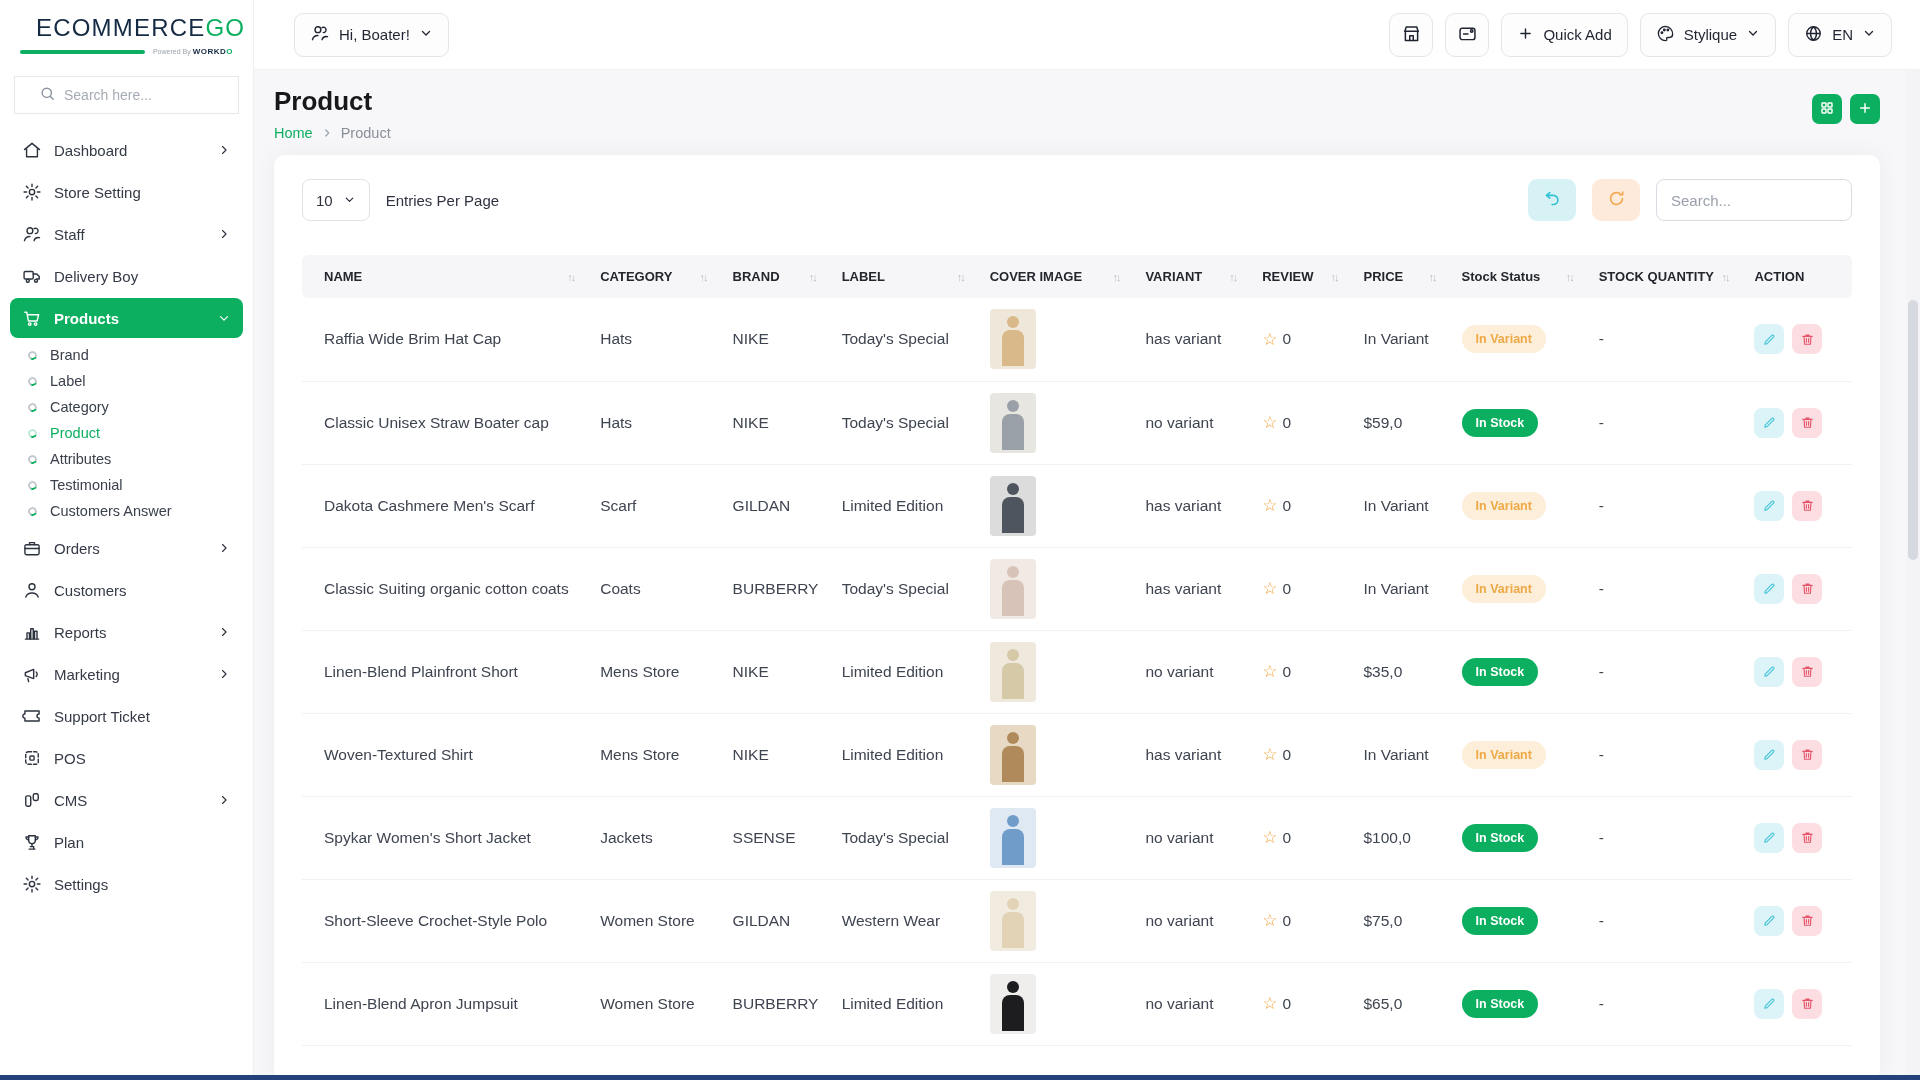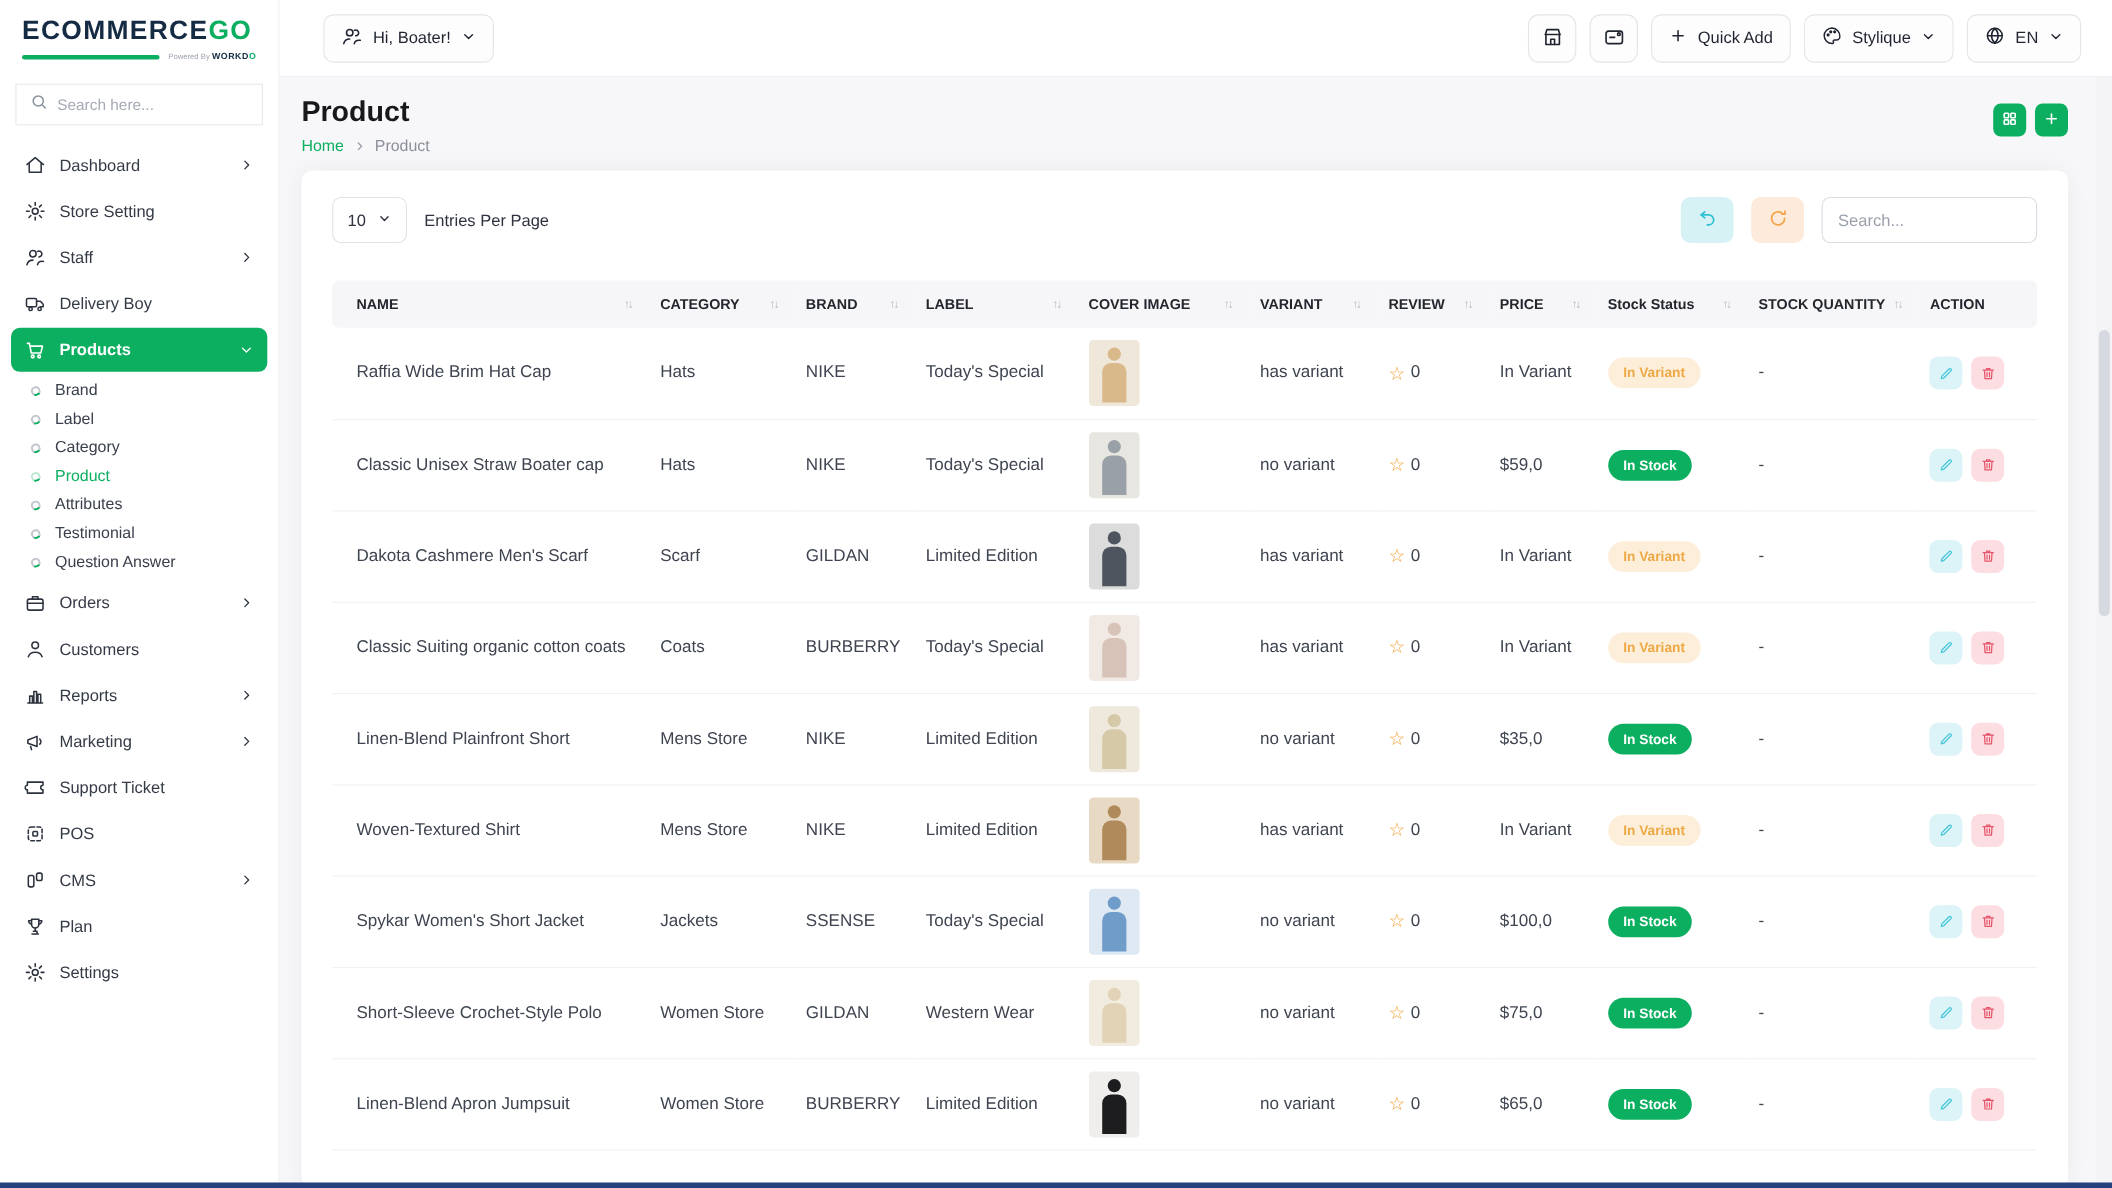--- a/index.html
+++ b/index.html
@@ -3,28 +3,28 @@
 <meta charset="utf-8">
 <style>
   * { margin:0; padding:0; box-sizing:border-box; }
   html,body { width:1920px; height:1080px; overflow:hidden; }
   body { font-family:"Liberation Sans","DejaVu Sans",sans-serif; background:#f7f7f9; color:#3e4450; }
   .app { display:flex; width:1920px; height:1080px; position:relative; }
 
   
   .sidebar { width:254px; min-width:254px; background:#fff; border-right:1px solid #eef0f4; display:flex; flex-direction:column; height:100%; }
   .logo-area { padding:14px 20px 8px 20px; }
-  .logo-line1 { font-size:24px; font-weight:700; letter-spacing:1.2px; color:#152a43; white-space:nowrap; }
+  .logo-line1 { font-size:24px; font-weight:400; letter-spacing:1.2px; color:#152a43; white-space:nowrap;margin-left:16px; }
   .logo-line1 .accent { color:#0caf60; }
   .logo-line2 { display:flex; align-items:center; gap:8px; margin-top:5px; }
   .logo-bar { flex:1; height:4px; border-radius:3px; background:#0caf60; }
   .powered { font-size:7px; color:#9aa0ab; white-space:nowrap; }
   .powered b { color:#152a43; font-size:8px; letter-spacing:.5px; }
   .powered b .accent{ color:#0caf60; }
-  .side-search { margin:12px 14px 8px 14px; height:38px; border:1px solid #e6e8ee; border-radius:0; display:flex; align-items:center; gap:8px; padding:0 12px; color:#8c93a0; background:#fff; }
+  .side-search { margin:12px 14px 8px 14px; height:38px; border:1px solid #e6e8ee; border-radius:0; display:flex; align-items:center; gap:8px; padding:0 24px; color:#8c93a0; background:#fff; }
   .side-search input { border:0; outline:0; width:100%; font-size:14px; color:#555; background:transparent; font-family:inherit; }
   .side-search input::placeholder { color:#a5aab4; }
   .menu { flex:1; overflow:hidden; padding:8px 10px 0 10px; display:flex; flex-direction:column; gap:2px; }
   .side-item { display:flex; align-items:center; gap:12px; padding:10px 12px; border-radius:8px; font-size:15px; color:#343a46; cursor:pointer; }
   .side-item .lbl { flex:1; white-space:nowrap; }
   .side-item svg { color:#2d333e; }
   .side-item .chev { color:#6b7280; }
   .side-item.active { background:#0caf60; color:#fff; font-weight:700; }
   .side-item.active svg, .side-item.active .chev { color:#fff; }
   .submenu { display:flex; flex-direction:column; gap:0; padding:2px 0 2px 6px; }
@@ -192,21 +192,21 @@
           <div class="sub-item">
             <span class="bullet"></span>
             <span>Attributes</span>
           </div>
           <div class="sub-item">
             <span class="bullet"></span>
             <span>Testimonial</span>
           </div>
           <div class="sub-item">
             <span class="bullet"></span>
-            <span>Question Answer</span>
+            <span>Customers Answer</span>
           </div>
         </div>
         <div class="side-item">
           <span style="display:flex">
             <svg width="20" height="20" viewBox="0 0 24 24" fill="none" stroke="currentColor" stroke-width="1.7" stroke-linecap="round" stroke-linejoin="round">
               <rect x="3.5" y="8" width="17" height="12" rx="2"></rect>
               <path d="M9 8V5.5h6V8"></path>
               <path d="M3.5 12.5h17"></path>
             </svg>
           </span>

